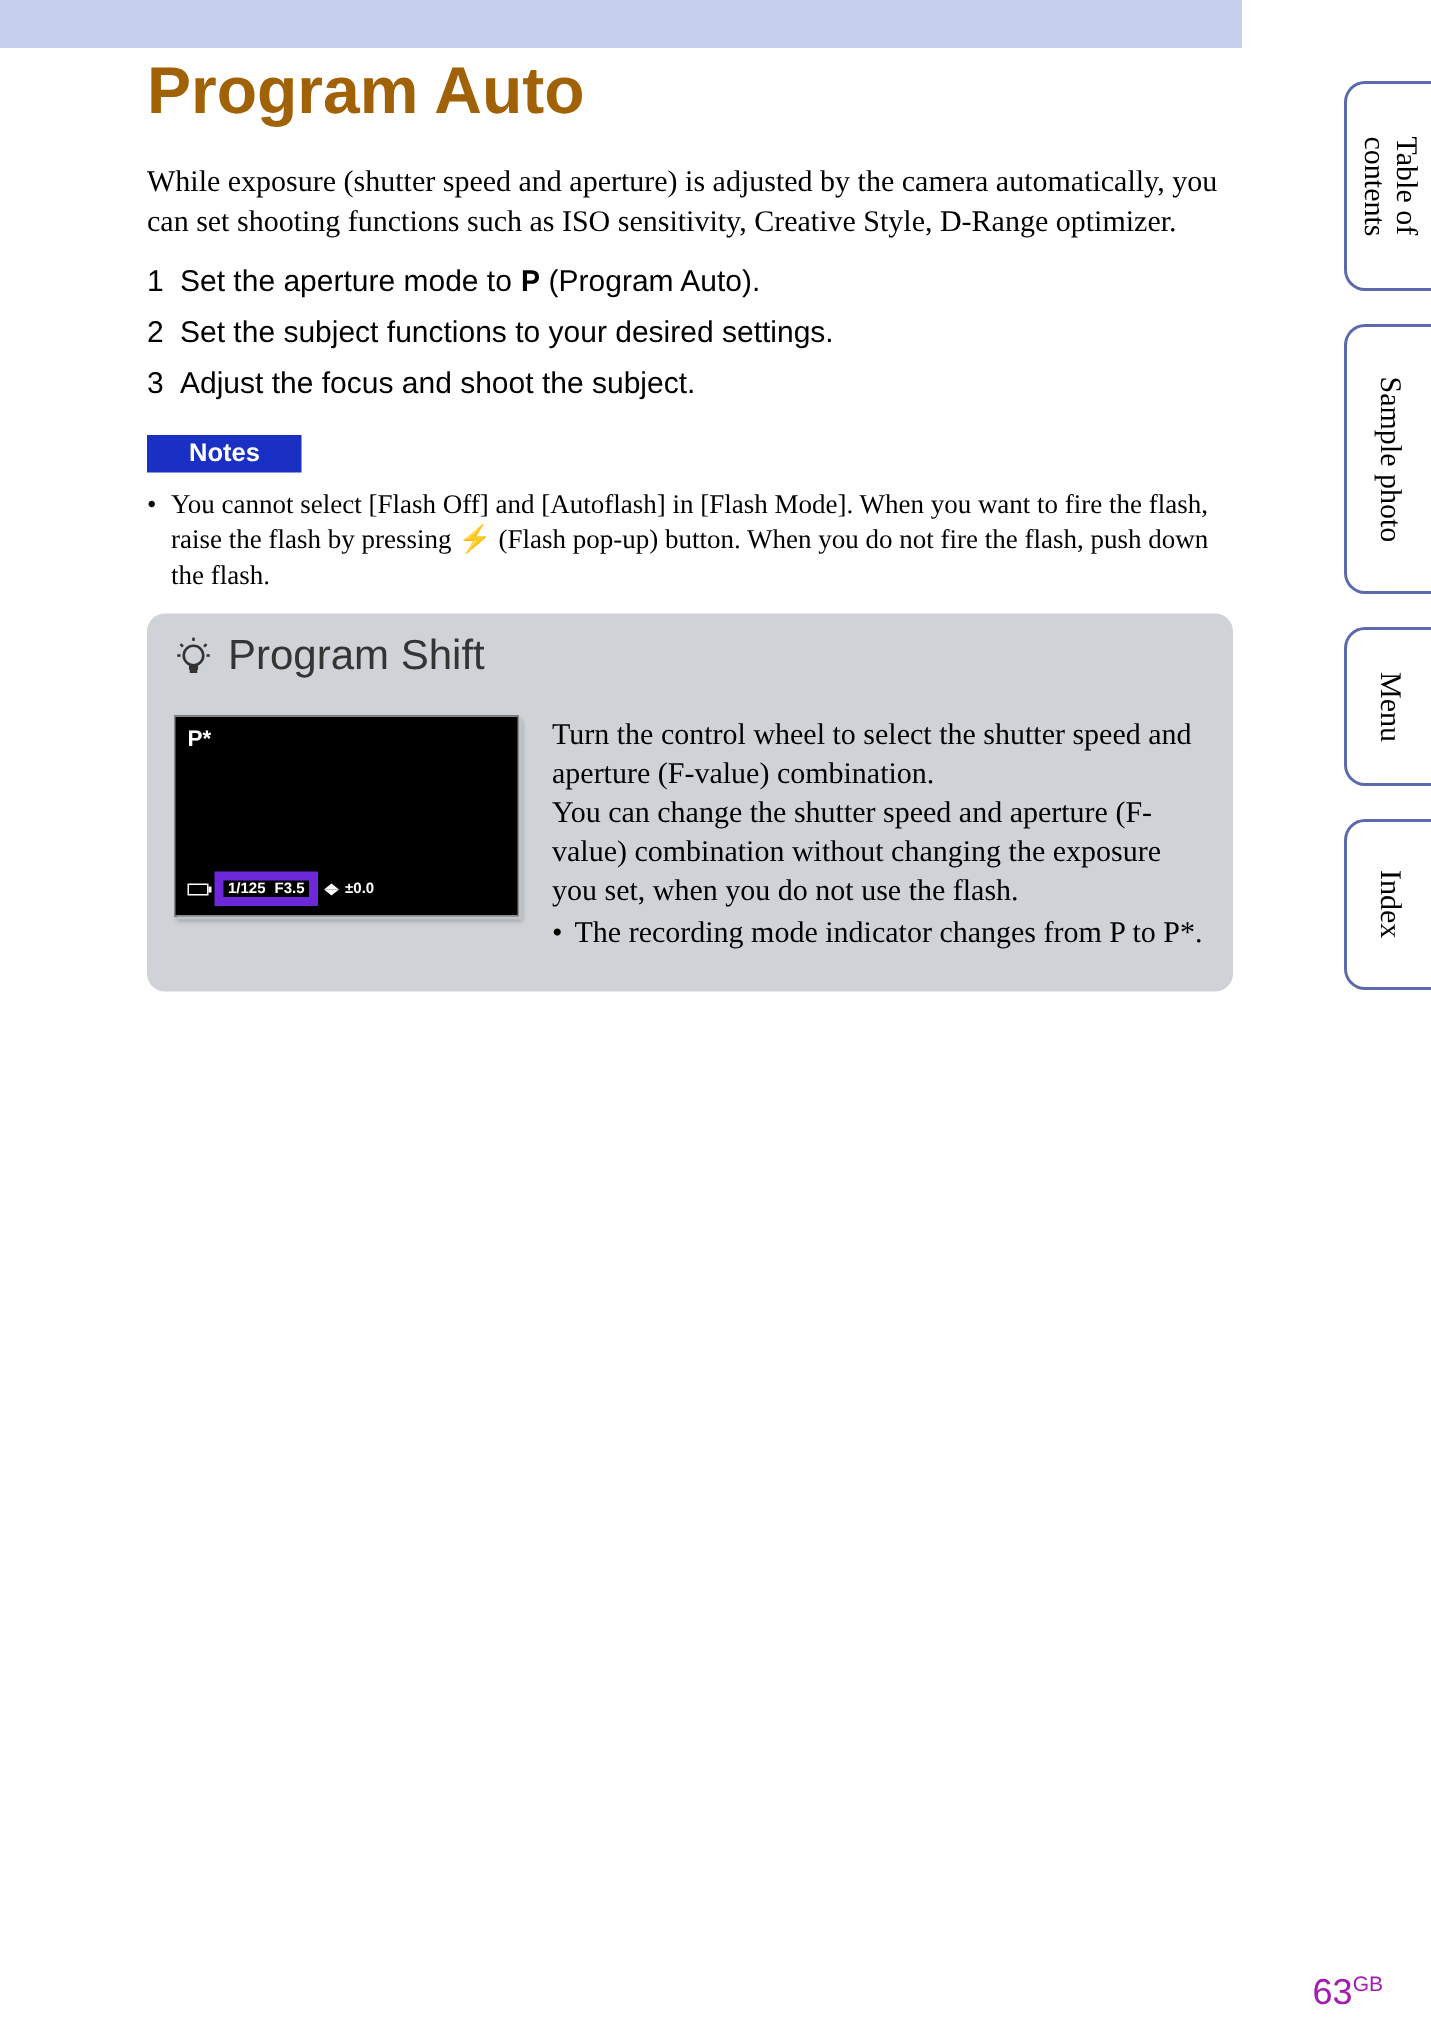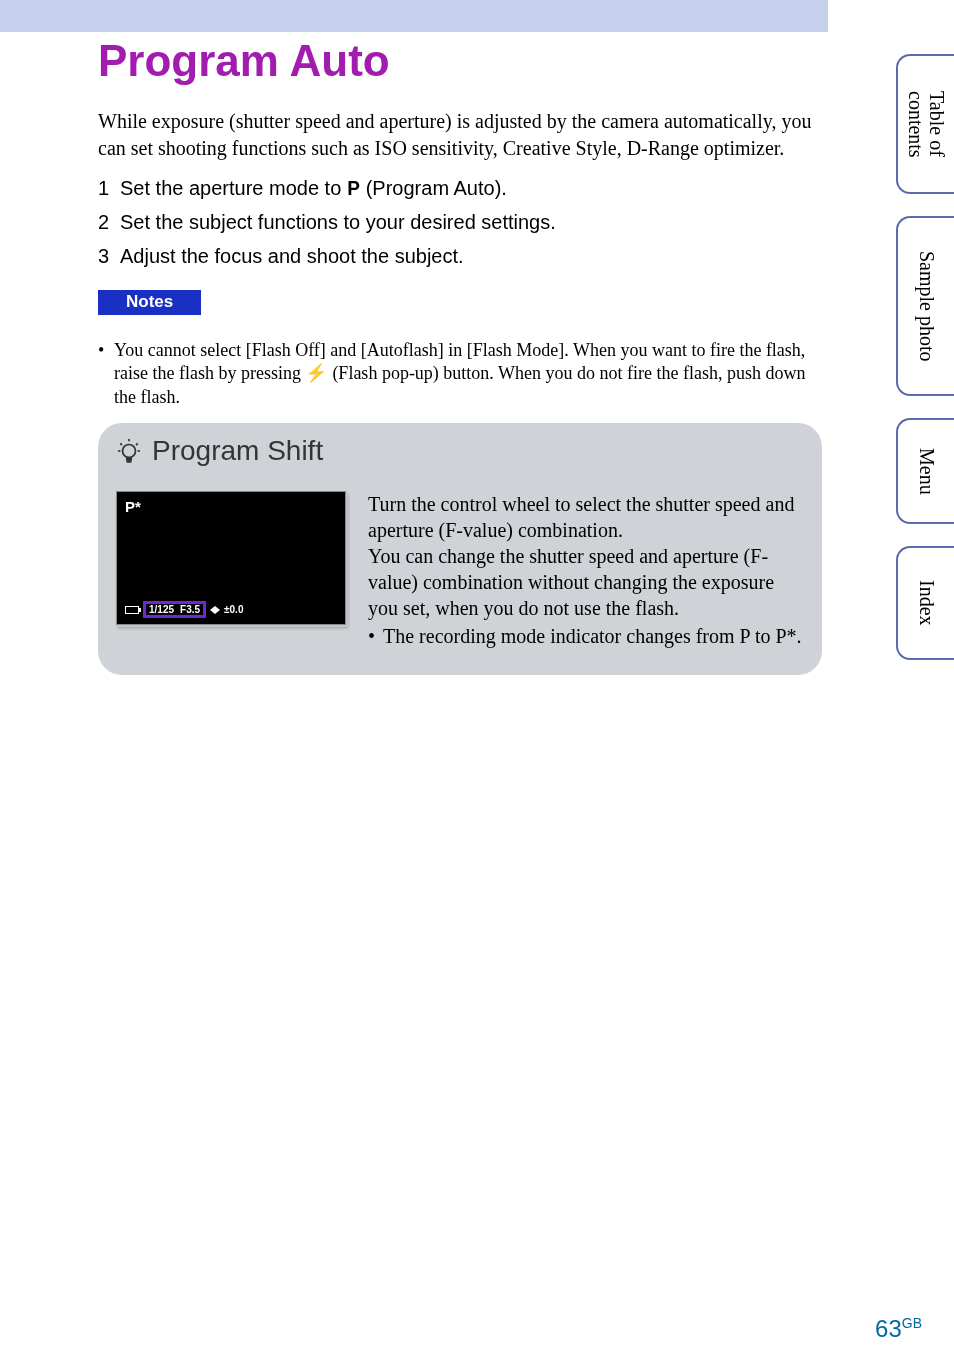--- a/index.html
+++ b/index.html
@@ -57,21 +57,21 @@
   .content {
     position: absolute;
     left: 98px;
     top: 36px;
     width: 728px;
   }
   .title {
     font-family: Arial, Helvetica, sans-serif;
     font-weight: bold;
     font-size: 44px;
-    color: #a21caf;
+    color: #a16207;
     margin-bottom: 22px;
   }
   .intro {
     font-size: 20px;
     line-height: 1.35;
     margin-bottom: 10px;
   }
   .steps {
     font-family: Arial, Helvetica, sans-serif;
     font-size: 20px;
@@ -84,21 +84,21 @@
   .p-icon {
     font-family: Arial, Helvetica, sans-serif;
     font-weight: 900;
     font-size: 20px;
     display: inline-block;
     transform: scaleX(0.95);
   }
   .notes-box-row {
     display: flex;
     align-items: stretch;
-    margin-bottom: 24px;
+    margin-bottom: 10px;
   }
   .notes-label {
     background: #1a2fc4;
     color: #fff;
     font-family: Arial, Helvetica, sans-serif;
     font-weight: bold;
     font-size: 17px;
     padding: 2px 28px 3px 28px;
     display: inline-block;
   }
@@ -111,21 +111,21 @@
   .note-text { flex: 1; }
   .flash-icon {
     font-weight: bold;
     font-family: Arial, sans-serif;
   }
 
   .tip-panel {
     margin-top: 14px;
     width: 724px;
     background: #cfd2d6;
-    border-radius: 24px;
+    border-radius: 12px;
     padding: 12px 18px 26px 18px;
   }
   .tip-header {
     display: flex;
     align-items: center;
     gap: 10px;
     font-family: Arial, Helvetica, sans-serif;
     font-size: 28px;
     color: #343434;
     margin-bottom: 24px;
@@ -175,21 +175,21 @@
     width: 14px; height: 8px;
     border: 1px solid #fff;
     position: relative;
   }
   .lcd-batt::after {
     content:"";
     position:absolute; right:-3px; top:1px;
     width:2px; height:4px; background:#fff;
   }
   .lcd-exposure-box {
-    border: 3px solid #6d28d9;
+    border: 6px solid #6d28d9;
     padding: 0px 3px;
     display: flex;
     gap: 6px;
   }
   .lcd-text {
     color: #fff;
     font-family: Arial, Helvetica, sans-serif;
     font-weight: bold;
     font-size: 10px;
     white-space: nowrap;
@@ -221,21 +221,21 @@
     flex: 1;
   }
   .tip-bullet-row { display:flex; gap:8px; margin-top:2px; }
 
   .page-number {
     position: absolute;
     bottom: 14px;
     right: 32px;
     font-family: Arial, Helvetica, sans-serif;
     font-size: 24px;
-    color: #0369a1;
+    color: #a21caf;
     text-align: right;
   }
   .page-number sup { font-size: 14px; vertical-align: super; }
 </style>
 </head>
 <body>
 
 <div class="topbar"></div>
 
 <div class="side-tabs">

